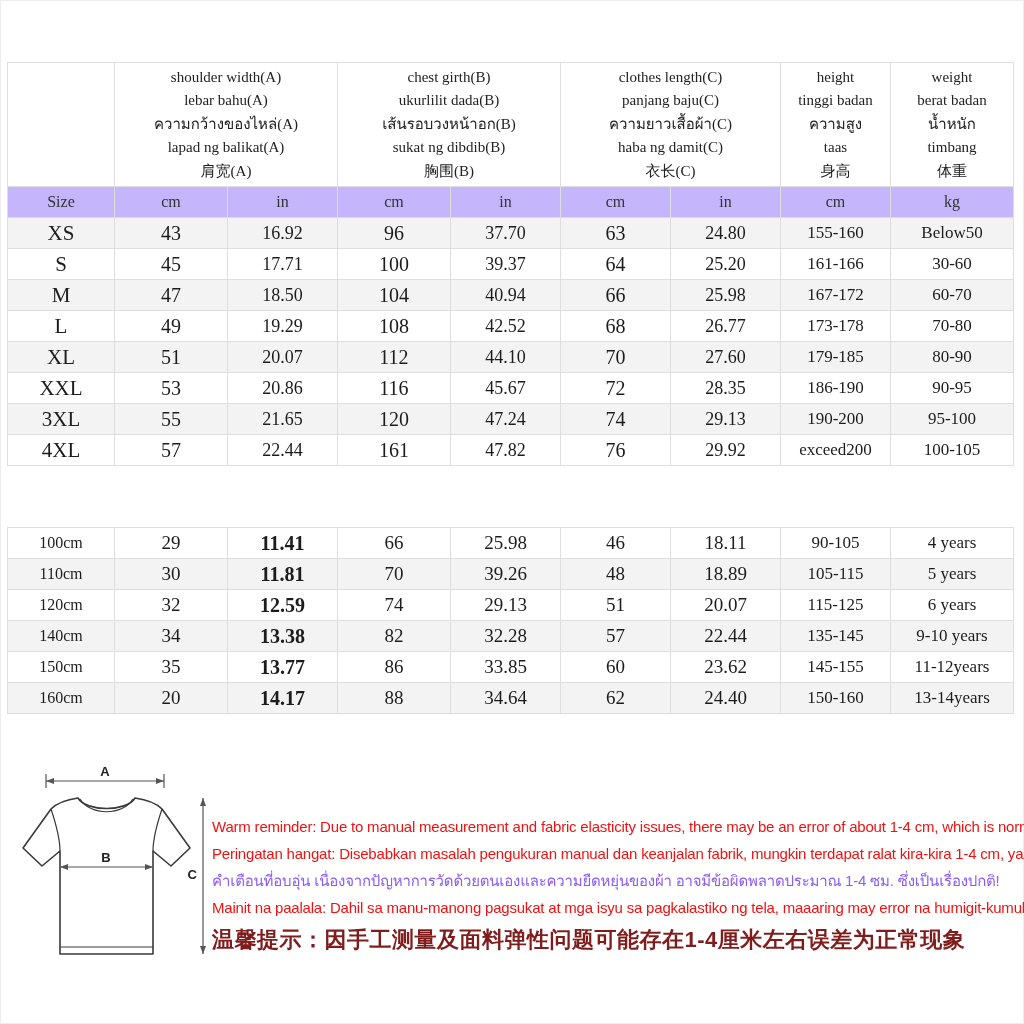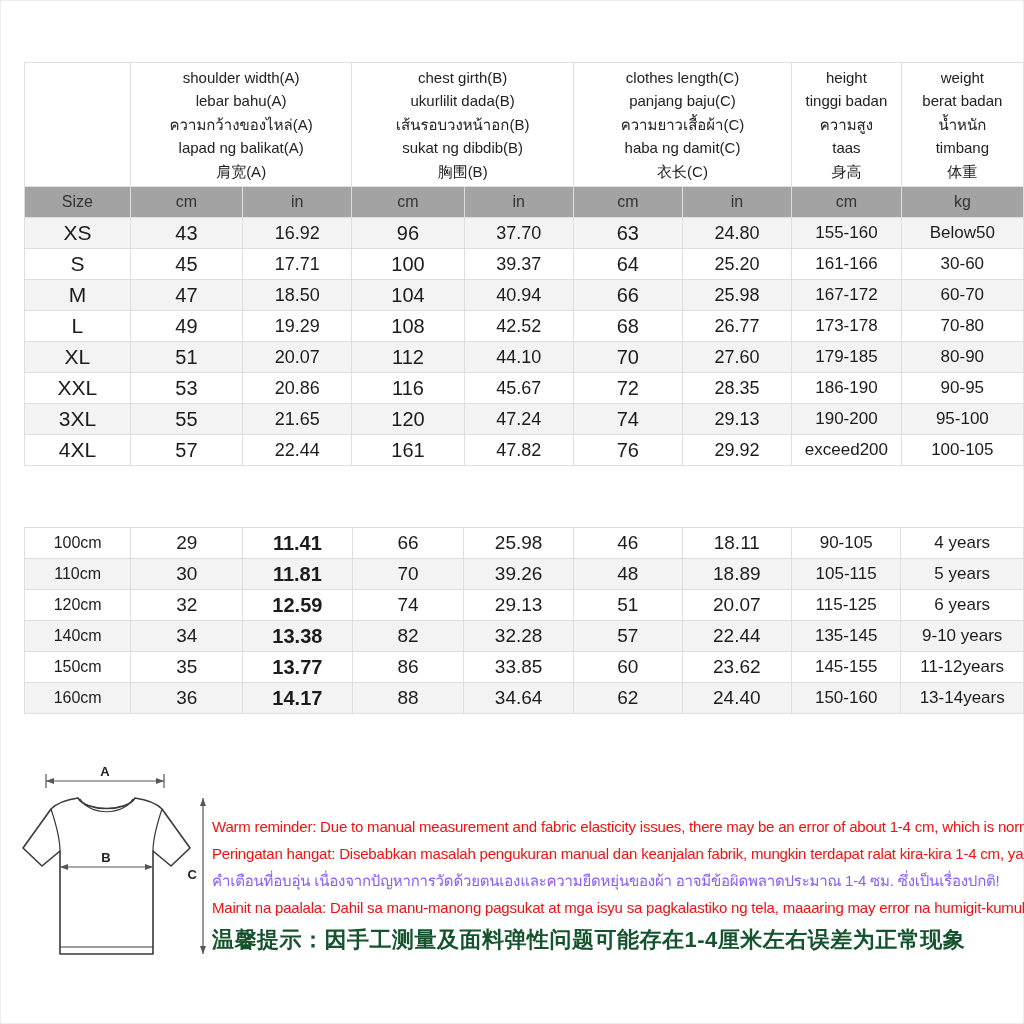--- a/index.html
+++ b/index.html
@@ -3,30 +3,30 @@
 <meta charset="utf-8">
 <style>
   html,body{margin:0;padding:0;}
   body{
     width:1024px;height:1024px;position:relative;background:#ffffff;
     font-family:"Liberation Sans","DejaVu Sans",sans-serif;color:#1c1c1c;
     overflow:hidden;
   }
   .frame{position:absolute;inset:0;box-shadow:inset 0 0 0 1px #ededed;pointer-events:none;}
 
-  table.chart{border-collapse:collapse;table-layout:fixed;position:absolute;left:24px;}
+  table.chart{border-collapse:collapse;table-layout:fixed;position:absolute;left:7px;font-family:Liberation Serif, serif;}
   #adult-table{top:62px;}
   #kids-table{top:527px;}
   .chart th,.chart td{
     border:1px solid #dedede;text-align:center;vertical-align:middle;
     padding:0;font-weight:normal;overflow:hidden;white-space:nowrap;
   }
   .lang-header th{height:123px;background:#ffffff;font-size:15px;color:#222;}
   .lang-header th div{line-height:23.5px;}
-  .unit-row th{height:30px;background:#a3a3a3;font-size:16px;color:#333;}
+  .unit-row th{height:30px;background:#c4b5fd;font-size:16px;color:#333;}
   .chart tbody td{height:30px;font-size:19px;}
   #adult-table tbody tr:nth-child(odd){background:#f3f3f3;}
   #kids-table tbody tr:nth-child(even){background:#f3f3f3;}
   #adult-table tbody td:first-child{font-size:21px;}
   #adult-table tbody td:nth-child(2),
   #adult-table tbody td:nth-child(4),
   #adult-table tbody td:nth-child(6){font-size:20px;}
   #adult-table tbody td:nth-child(3),
   #adult-table tbody td:nth-child(5),
   #adult-table tbody td:nth-child(7){font-size:18px;}
@@ -267,21 +267,21 @@
         <td>13.77</td>
         <td>86</td>
         <td>33.85</td>
         <td>60</td>
         <td>23.62</td>
         <td>145-155</td>
         <td>11-12years</td>
       </tr>
       <tr>
         <td>160cm</td>
-        <td>36</td>
+        <td>20</td>
         <td>14.17</td>
         <td>88</td>
         <td>34.64</td>
         <td>62</td>
         <td>24.40</td>
         <td>150-160</td>
         <td>13-14years</td>
       </tr>
     </tbody>
 </table>
@@ -312,14 +312,14 @@
   <polygon points="197,46 194,54 200,54" fill="#555"></polygon>
   <polygon points="197,202 194,194 200,194" fill="#555"></polygon>
   <text x="191" y="127" font-size="13" font-weight="bold" fill="#222" text-anchor="end">C</text>
 </svg>
 
 <div id="reminder">
     <div class="rline latin" style="color: rgb(238, 18, 18);">Warm reminder: Due to manual measurement and fabric elasticity issues, there may be an error of about 1-4 cm, which is normal!</div>
     <div class="rline latin" style="color: rgb(238, 18, 18);">Peringatan hangat: Disebabkan masalah pengukuran manual dan keanjalan fabrik, mungkin terdapat ralat kira-kira 1-4 cm, yang merupakan perkara biasa!</div>
     <div class="rline thai" style="color: #8b5cf6;">คำเตือนที่อบอุ่น เนื่องจากปัญหาการวัดด้วยตนเองและความยืดหยุ่นของผ้า อาจมีข้อผิดพลาดประมาณ 1-4 ซม. ซึ่งเป็นเรื่องปกติ!</div>
     <div class="rline latin" style="color: rgb(238, 18, 18);">Mainit na paalala: Dahil sa manu-manong pagsukat at mga isyu sa pagkalastiko ng tela, maaaring may error na humigit-kumulang 1-4 cm, na normal!</div>
-    <div class="rline cjk" style="color: #14532d;">温馨提示：因手工测量及面料弹性问题可能存在1-4厘米左右误差为正常现象</div>
+    <div class="rline cjk" style="color: #7f1d1d;">温馨提示：因手工测量及面料弹性问题可能存在1-4厘米左右误差为正常现象</div>
   </div>
 
 </body></html>

